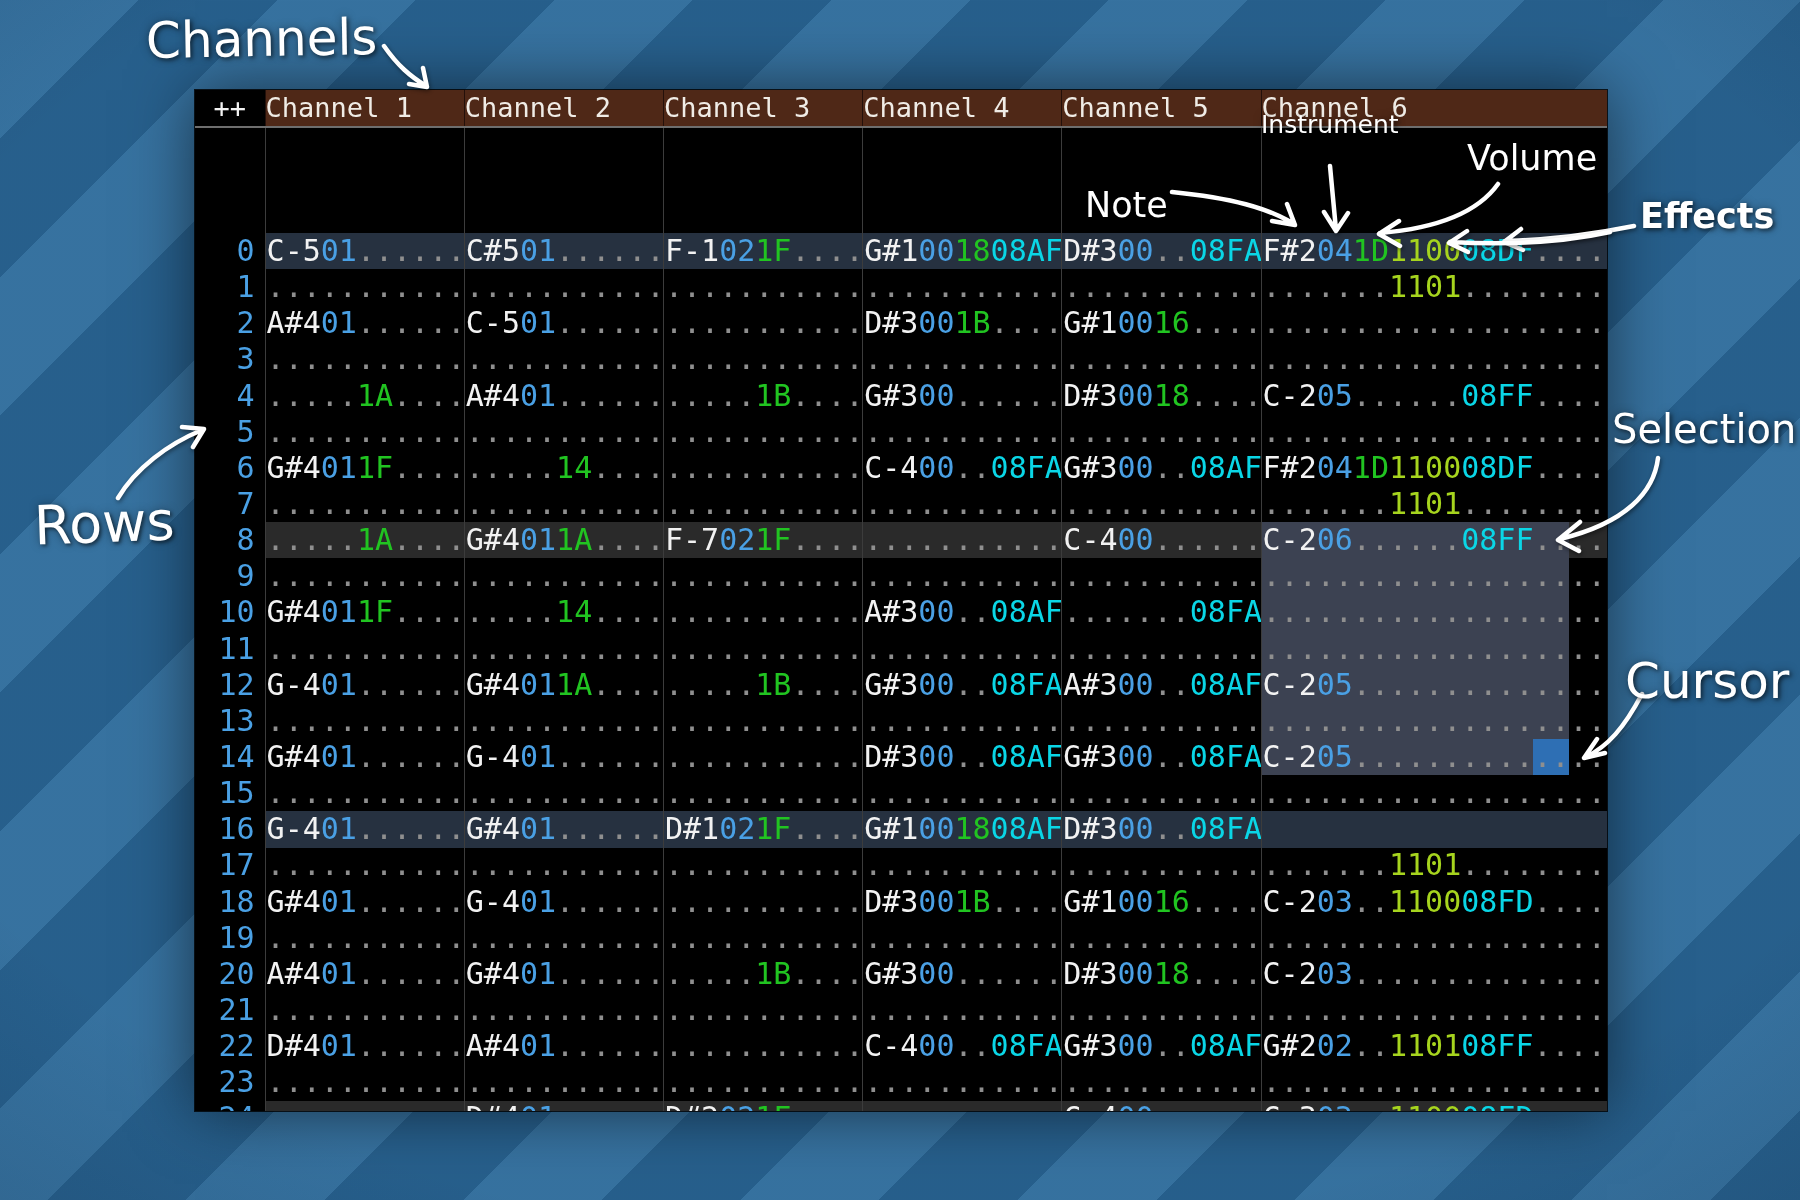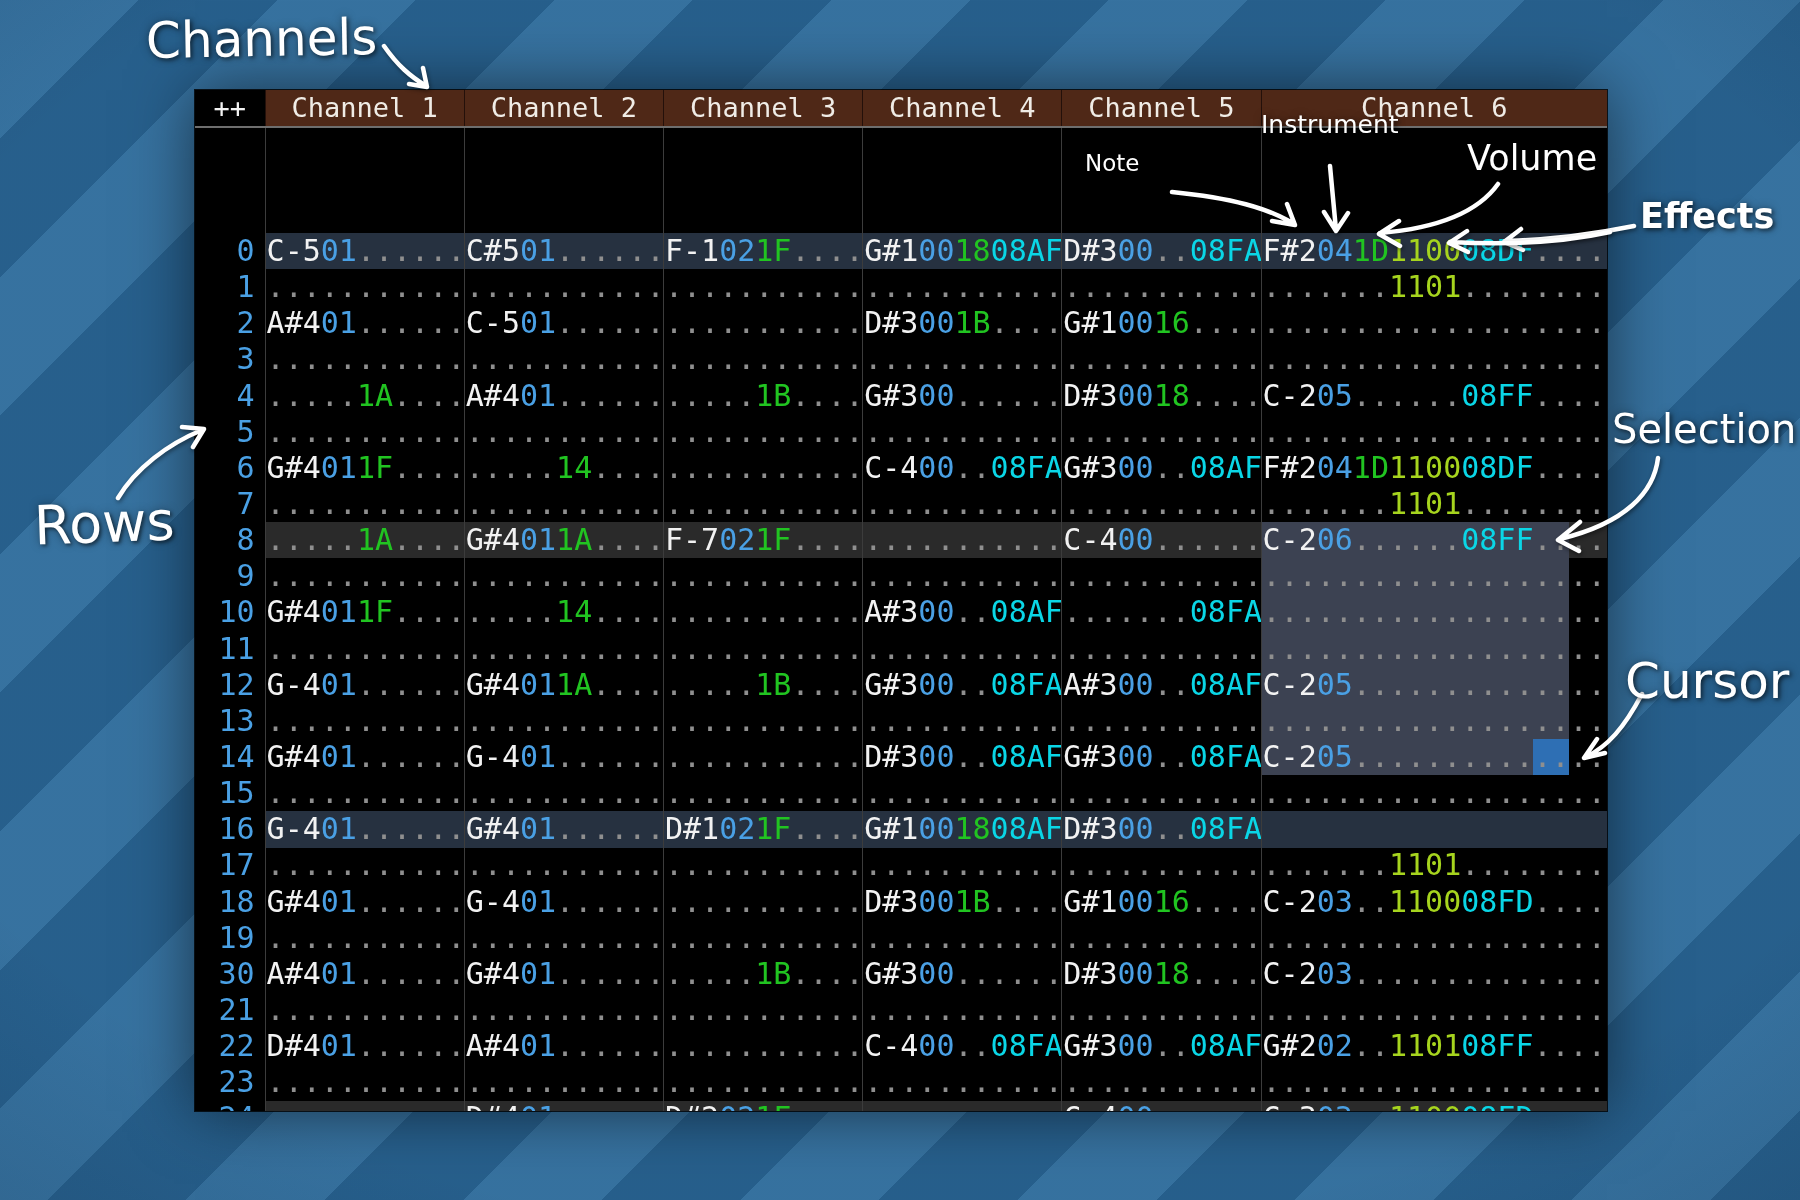--- a/index.html
+++ b/index.html
@@ -20,21 +20,21 @@
     background:#000; overflow:hidden;
     box-shadow:0 0 60px rgba(0,0,0,0.55), 0 0 0 1px rgba(0,0,0,0.8);
   }
   #header-row{
     position:relative; display:flex; height:36px; line-height:36px;
     border-bottom:2px solid #6e6e6e; box-sizing:content-box; z-index:5;
     font-size:27px; color:var(--c-htext);
   }
   #corner-cell{width:69.6px; text-align:center; background:#000; color:#f2f2f2; flex:none;}
   .hcell{
-    width:199.2px; flex:none; text-align:center;
+    width:199.2px; flex:none; text-align:left;
     background:var(--c-hbg); border-left:1px solid #24100a; box-sizing:border-box;
     white-space:pre;
   }
   .hcell:last-child{flex:1;}
 
   #bg-layer,#rows-layer,#sep-layer{position:absolute;left:0;top:0;right:0;bottom:0;}
   #bg-layer{z-index:0;}
   #sep-layer{z-index:3;}
   #rows-layer{z-index:4;}
 
@@ -53,21 +53,21 @@
   .s-n{color:var(--c-note);} .s-i{color:var(--c-inst);} .s-v{color:var(--c-vol);text-align:center;}
   .s-f{color:var(--c-fxc);} .s-l{color:var(--c-fxl);} .s-d{color:var(--c-dot);}
 
   
   .ann{
     position:absolute;color:#fff;font-family:"DejaVu Sans",sans-serif;
     text-shadow:2px 2px 4px rgba(0,0,0,0.55), 0 0 10px rgba(0,0,0,0.35);
     white-space:nowrap; z-index:20;
   }
   #ann-channels{left:146px;top:10px;font-size:50px;transform:rotate(-1deg);}
-  #ann-note{left:1085px;top:150px;font-size:23px;}
+  #ann-note{left:1085px;top:185px;font-size:35px;}
   #ann-instrument{left:1261px;top:110px;font-size:25px;}
   #ann-volume{left:1467px;top:138px;font-size:35px;}
   #ann-effects{left:1640px;top:196px;font-size:35px;font-weight:bold;}
   #ann-rows{left:34px;top:492px;font-size:54px;transform:rotate(-2deg);}
   #ann-selection{left:1612px;top:406px;font-size:40px;}
   #ann-cursor{left:1625px;top:652px;font-size:50px;}
 
   #arrows{position:absolute;left:0;top:0;z-index:19;pointer-events:none;}
   #arrows path{stroke:#fff;stroke-width:4.5;fill:none;stroke-linecap:round;stroke-linejoin:round;
     filter:drop-shadow(1px 2px 2px rgba(0,0,0,0.45));}
@@ -279,21 +279,21 @@
         <div class="prow">
           <div class="rn">19</div>
           <div class="cell"><span class="s-d">...........</span></div>
           <div class="cell"><span class="s-d">...........</span></div>
           <div class="cell"><span class="s-d">...........</span></div>
           <div class="cell"><span class="s-d">...........</span></div>
           <div class="cell"><span class="s-d">...........</span></div>
           <div class="cell c6"><span class="s-d">...................</span></div>
         </div>
         <div class="prow">
-          <div class="rn">30</div>
+          <div class="rn">20</div>
           <div class="cell"><span class="s-n">A#4</span><span class="s-i">01</span><span class="s-d">......</span></div>
           <div class="cell"><span class="s-n">G#4</span><span class="s-i">01</span><span class="s-d">......</span></div>
           <div class="cell"><span class="s-d">.....</span><span class="s-v">1B</span><span class="s-d">....</span></div>
           <div class="cell"><span class="s-n">G#3</span><span class="s-i">00</span><span class="s-d">......</span></div>
           <div class="cell"><span class="s-n">D#3</span><span class="s-i">00</span><span class="s-v">18</span><span class="s-d">....</span></div>
           <div class="cell c6"><span class="s-n">C-2</span><span class="s-i">03</span><span class="s-d">..............</span></div>
         </div>
         <div class="prow">
           <div class="rn">21</div>
           <div class="cell"><span class="s-d">...........</span></div>

